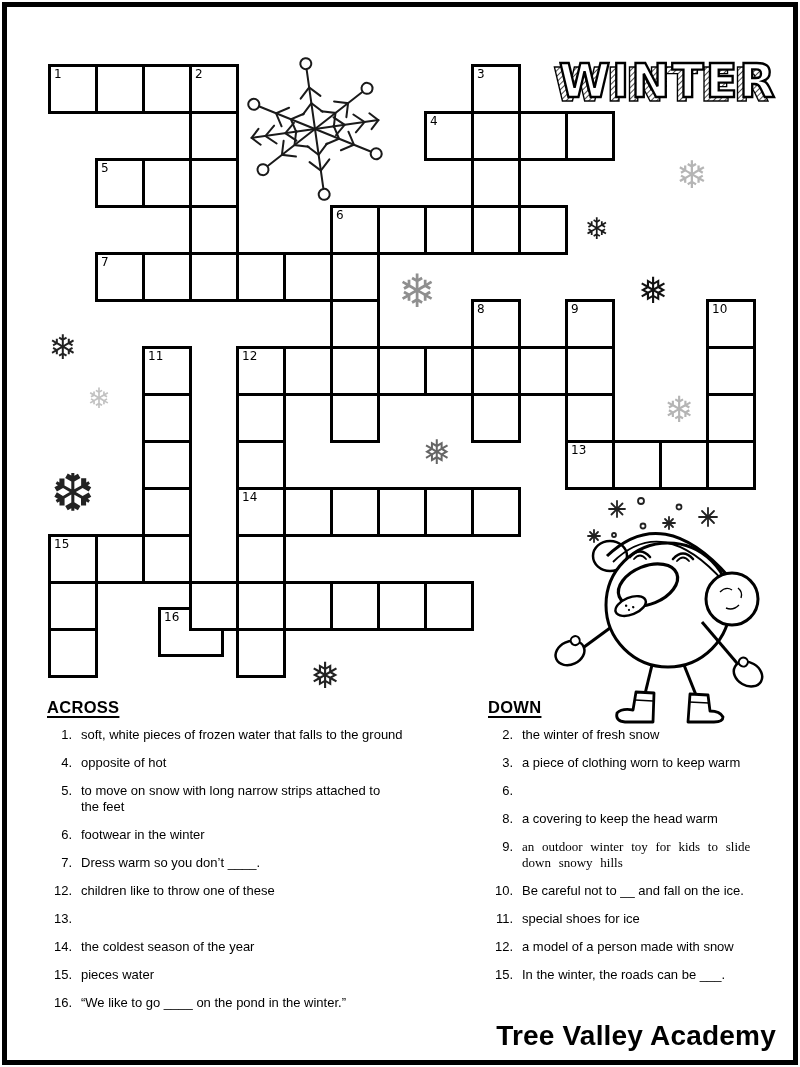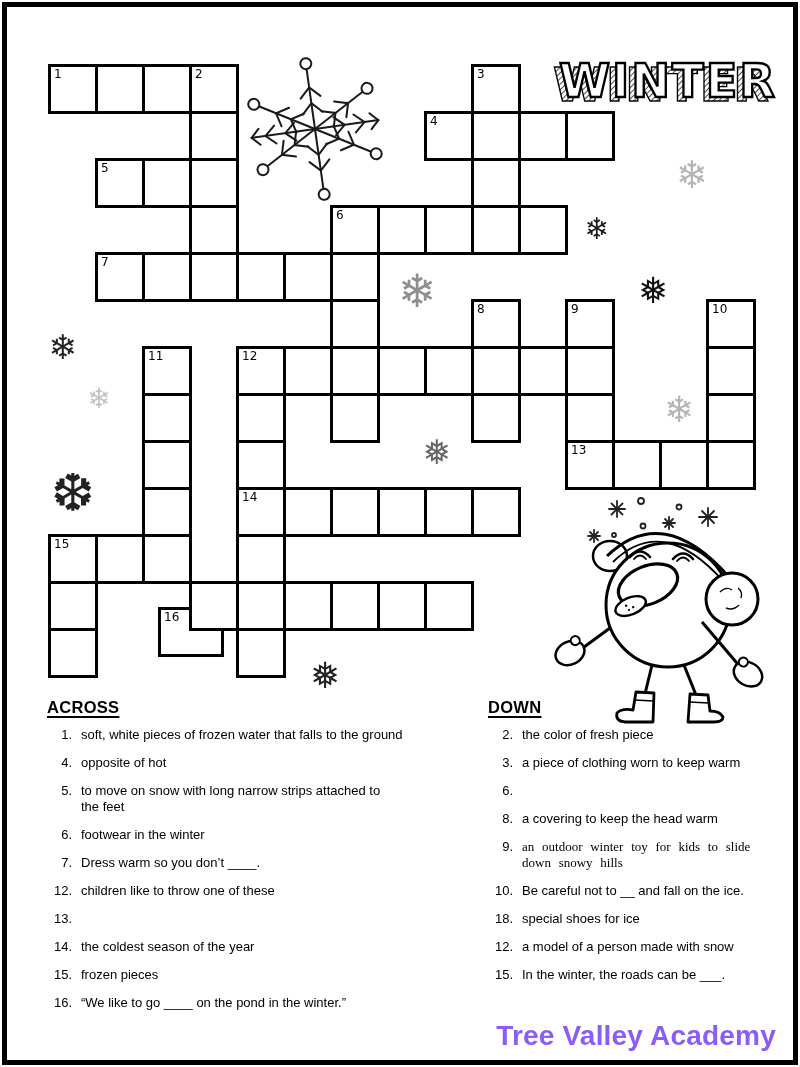--- a/index.html
+++ b/index.html
@@ -44,21 +44,21 @@
   .ctext{white-space:pre-line;}
   #across-sec{left:46px;top:698px;width:400px;}
   #across-sec .ctext{width:348px;}
   #down-sec{left:487px;top:698px;width:290px;}
   #down-sec .ctext{width:250px;}
   
   #down-list .clue:nth-child(5) .ctext{word-spacing:4.5px;font-family:Liberation Serif, serif;}
   
   .footer{
     position:absolute;right:24px;bottom:15px;z-index:6;
-    font-size:28px;font-weight:bold;color:#8b5cf6;letter-spacing:.2px;
+    font-size:28px;font-weight:bold;color:#000000;letter-spacing:.2px;
   }
 </style>
 </head>
 <body>
 
 <div class="frame"></div>
 
 <svg class="title-svg" width="238" height="60">
   <defs>
     <pattern id="hatch" width="4" height="4" patternUnits="userSpaceOnUse" patternTransform="rotate(45)">
@@ -330,35 +330,35 @@
       </div>
       <div class="clue">
         <span class="cnum">13.</span>
       </div>
       <div class="clue">
         <span class="cnum">14.</span>
         <div class="ctext">the coldest season of the year</div>
       </div>
       <div class="clue">
         <span class="cnum">15.</span>
-        <div class="ctext">frozen pieces</div>
+        <div class="ctext">pieces water</div>
       </div>
       <div class="clue">
         <span class="cnum">16.</span>
         <div class="ctext">“We like to go ____ on the pond in the winter.”</div>
       </div>
     </div>
 </section>
 
 <section class="clues" id="down-sec">
   <h2>DOWN</h2>
   <div id="down-list">
       <div class="clue">
         <span class="cnum">2.</span>
-        <div class="ctext">the color of fresh piece</div>
+        <div class="ctext">the winter of fresh snow</div>
       </div>
       <div class="clue">
         <span class="cnum">3.</span>
         <div class="ctext">a piece of clothing worn to keep warm</div>
       </div>
       <div class="clue">
         <span class="cnum">6.</span>
       </div>
       <div class="clue">
         <span class="cnum">8.</span>
@@ -367,21 +367,21 @@
       <div class="clue">
         <span class="cnum">9.</span>
         <div class="ctext">an outdoor winter toy for kids to slide
 down snowy hills</div>
       </div>
       <div class="clue">
         <span class="cnum">10.</span>
         <div class="ctext">Be careful not to __ and fall on the ice.</div>
       </div>
       <div class="clue">
-        <span class="cnum">18.</span>
+        <span class="cnum">11.</span>
         <div class="ctext">special shoes for ice</div>
       </div>
       <div class="clue">
         <span class="cnum">12.</span>
         <div class="ctext">a model of a person made with snow</div>
       </div>
       <div class="clue">
         <span class="cnum">15.</span>
         <div class="ctext">In the winter, the roads can be ___.</div>
       </div>

